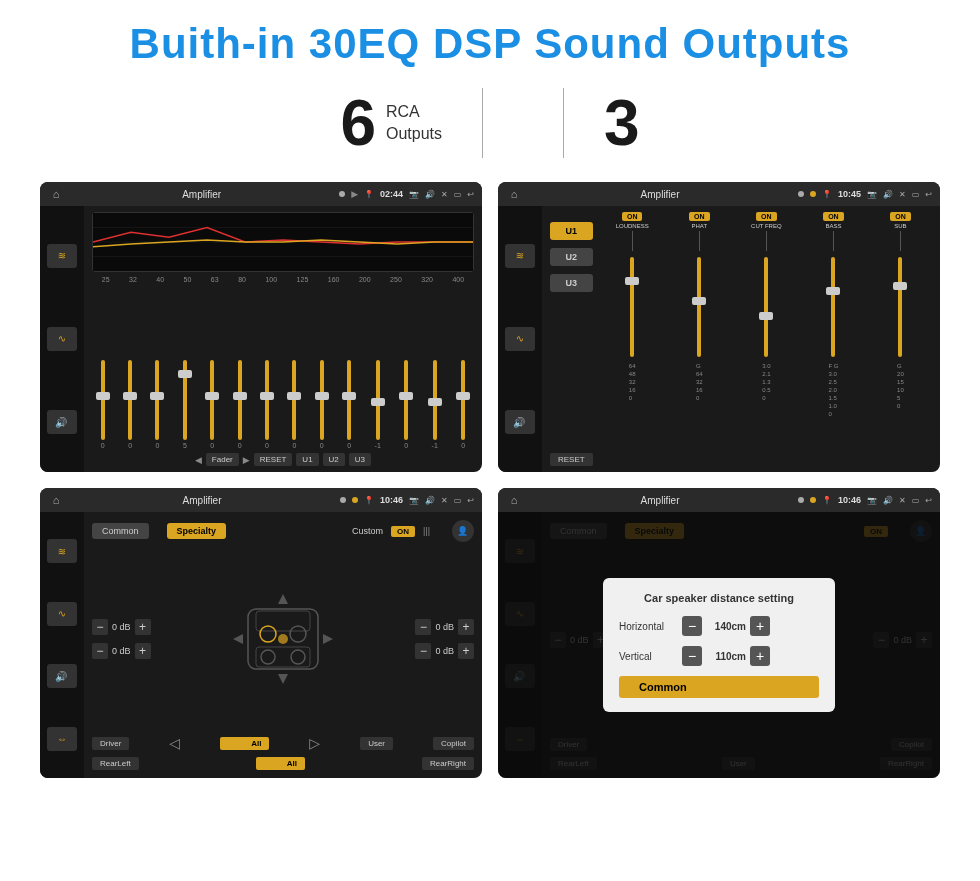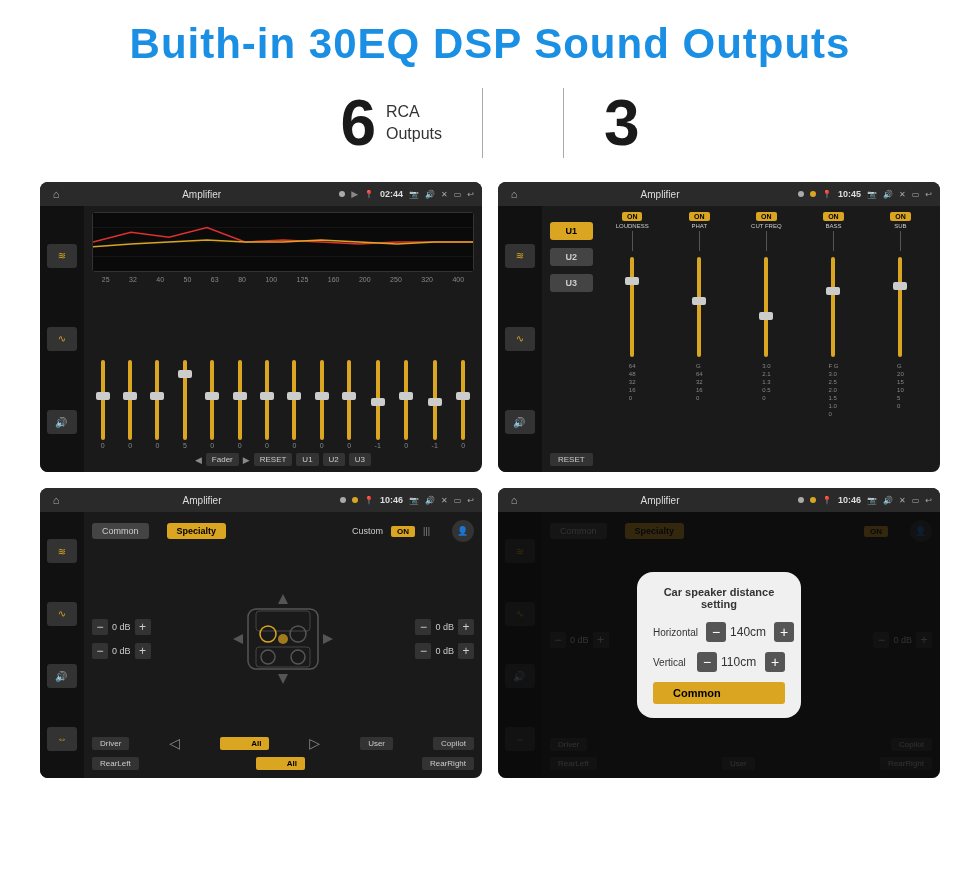--- a/index.html
+++ b/index.html
@@ -420,23 +420,23 @@
       bottom: 0;
       background: rgba(0,0,0,0.5);
       display: flex;
       align-items: center;
       justify-content: center;
       z-index: 10;
     }
 
     .distance-dialog {
       background: #f0f0f0;
-      border-radius: 16px;
+      border-radius: 6px;
       padding: 14px 16px;
-      width: 164px;
+      width: 232px;
     }
 
     .dialog-title {
       font-size: 11px;
       color: #333;
       font-weight: 600;
       margin-bottom: 12px;
       text-align: center;
     }
 
@@ -466,25 +466,25 @@
       border-radius: 3px;
       display: flex;
       align-items: center;
       justify-content: center;
       color: white;
       font-size: 14px;
       cursor: pointer;
     }
 
     .dialog-value {
-      font-size: 12px;
+      font-size: 10px;
       color: #333;
-      font-weight: 400;
+      font-weight: 700;
       min-width: 40px;
-      text-align: left;
+      text-align: right;
     }
 
     .dialog-plus {
       width: 20px;
       height: 20px;
       background: #555;
       border-radius: 3px;
       display: flex;
       align-items: center;
       justify-content: center;

